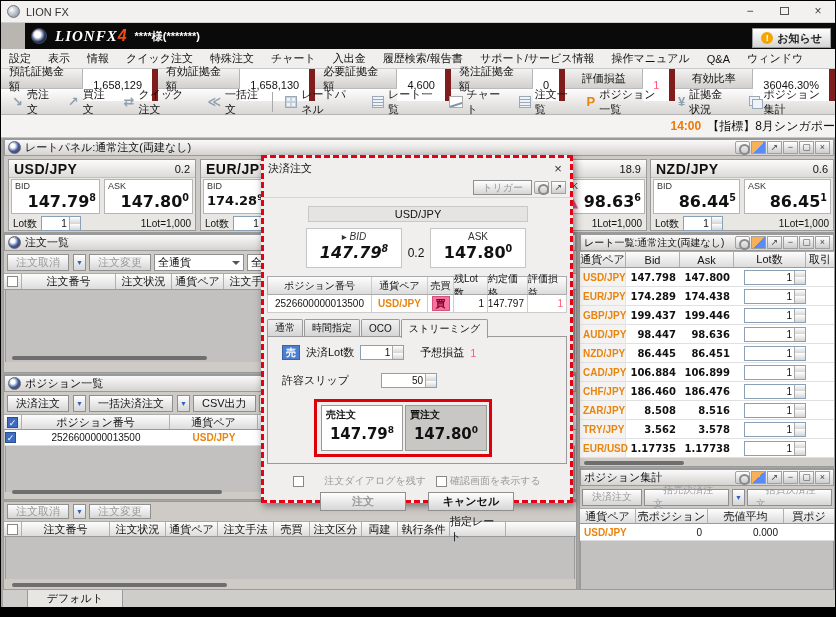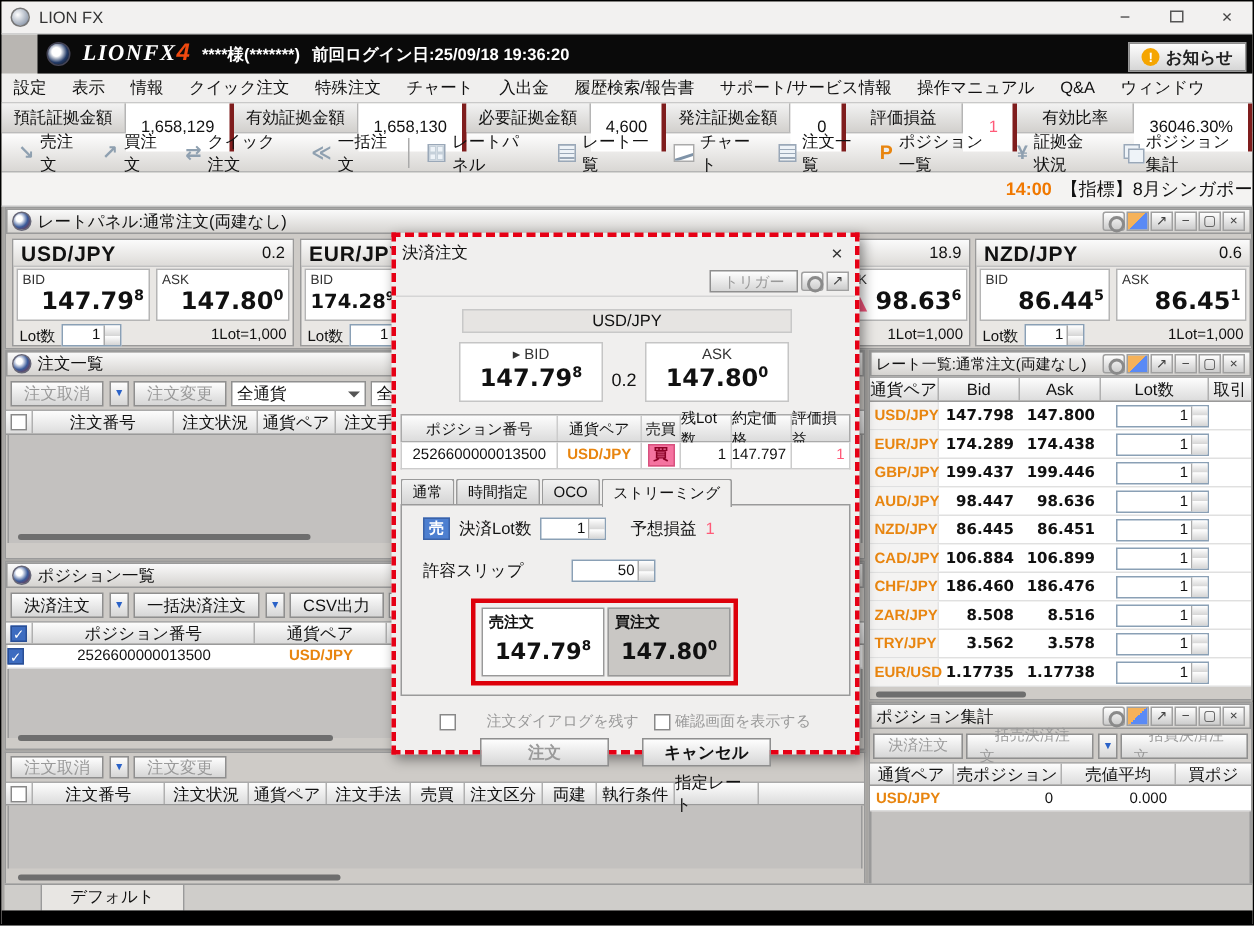--- a/index.html
+++ b/index.html
@@ -23,21 +23,21 @@
   .hdr-user{font-weight:bold;font-size:11px;}
   .hdr-login{font-weight:bold;font-size:11px;}
   #notice-btn{position:absolute;right:4px;top:5px;height:20px;display:flex;align-items:center;gap:4px;background:linear-gradient(#fefefe,#d5d5d5);border:1px solid #999;padding:0 8px;font-size:11px;font-weight:bold;color:#222;}
   .alert-circle{display:inline-block;width:12px;height:12px;border-radius:50%;background:#f5a500;color:#fff;font-weight:bold;font-size:9px;line-height:12px;text-align:center;}
   
   #menubar{height:20px;background:#f0efee;border-bottom:1px solid #c9c9c9;display:flex;align-items:center;padding-left:8px;gap:17px;}
   #menubar span{cursor:default;}
   
   #accountbar{height:20px;display:flex;border-bottom:1px solid #bbb;background:#e7e5e2;}
   .acct-label{background:linear-gradient(#f2f2f2,#d2d0cd);border-right:1px solid #b5b5b5;padding:0 8px;display:flex;align-items:center;font-size:11px;min-width:78px;justify-content:center;}
-  .acct-value{background:#fff;border-right:3px solid #7f1d1d;padding:16px 10px;display:flex;align-items:center;justify-content:flex-end;font-size:11px;flex:1;}
+  .acct-value{background:#fff;border-right:6px solid #7f1d1d;padding:16px 10px;display:flex;align-items:center;justify-content:flex-end;font-size:11px;flex:1;}
   .pink{color:#ff5a78;}
   
   #toolbar{height:26px;background:linear-gradient(#fdfdfd,#d9d7d4);border-bottom:1px solid #b5b5b5;display:flex;align-items:center;padding-left:4px;gap:2px;}
   .tool-item{display:flex;align-items:center;gap:4px;padding:0 7px;height:24px;font-size:11px;}
   .tool-sep{width:1px;height:20px;background:#aaa;margin:0 4px;}
   .ti{color:#8fa0b0;font-weight:bold;font-size:13px;}
   .ti-grid{width:14px;height:12px;border:1px solid #9aa8b8;display:grid;grid-template-columns:1fr 1fr;}
   .ti-grid b{border:1px solid #c5d0da;background:#eef3f8;}
   .ti-list{width:14px;height:12px;border:1px solid #9aa8b8;background:repeating-linear-gradient(#eef3f8 0 2px,#9aa8b8 2px 3px);}
   .ti-chart{width:16px;height:12px;border:1px solid #aaa;background:#fff;position:relative;overflow:hidden;}
@@ -136,21 +136,20 @@
       <span>−</span>
       <span class="wc-max"><i></i></span>
       <span>×</span>
     </div>
   </div>
 
   <div id="appheader">
     <span class="lion-swirl"></span>
     <span><span class="logo-text">LIONFX</span><span class="logo-4">4</span></span>
     <span class="hdr-user">****様(*******)</span>
-    <span class="hdr-login">前回ログイン日:25/09/18 19:36:20</span>
     <button id="notice-btn">
       <span class="alert-circle">!</span>
       <span>お知らせ</span>
     </button>
   </div>
 
   <div id="menubar">
     <span>設定</span>
     <span>表示</span>
     <span>情報</span>
@@ -632,21 +631,21 @@
         <span>決済注文</span>
         <span class="dlg-close">×</span>
       </div>
       <div class="dlg-toolbar">
         <span class="btn dis" style="height:15px;font-size:10px;">トリガー</span>
         <span class="wicon wi-gear"></span>
         <span class="wicon">↗</span>
       </div>
       <div class="dlg-pairhead">USD/JPY</div>
 
-      <div class="dq" style="left:42px;">
+      <div class="dq" style="left:42px;font-style:italic;">
         <div class="q-label"><span>▸</span> <span>BID</span></div>
         <div class="q-price"><span>147.79</span><span class="sup">8</span></div>
       </div>
       <div class="abs" style="left:140px;top:88px;width:24px;text-align:center;font-size:12px;">0.2</div>
       <div class="dq" style="left:166px;">
         <div class="q-label"><span>ASK</span></div>
         <div class="q-price"><span>147.80</span><span class="sup">0</span></div>
       </div>
 
       <div class="dlg-tblh">

